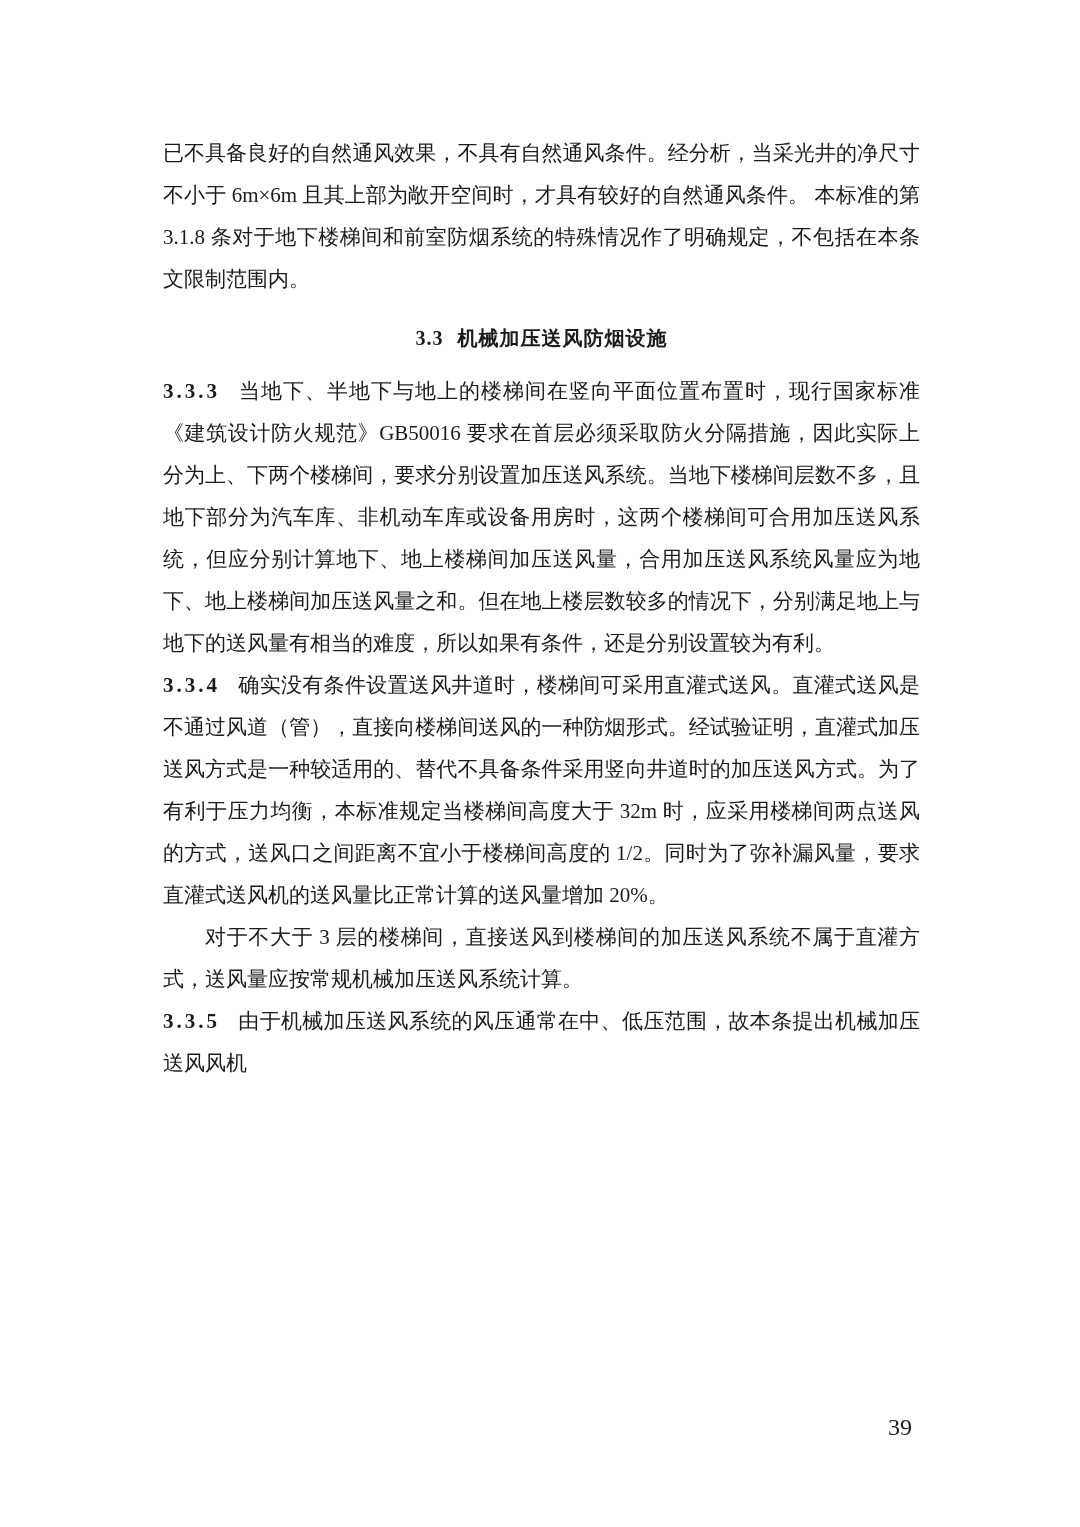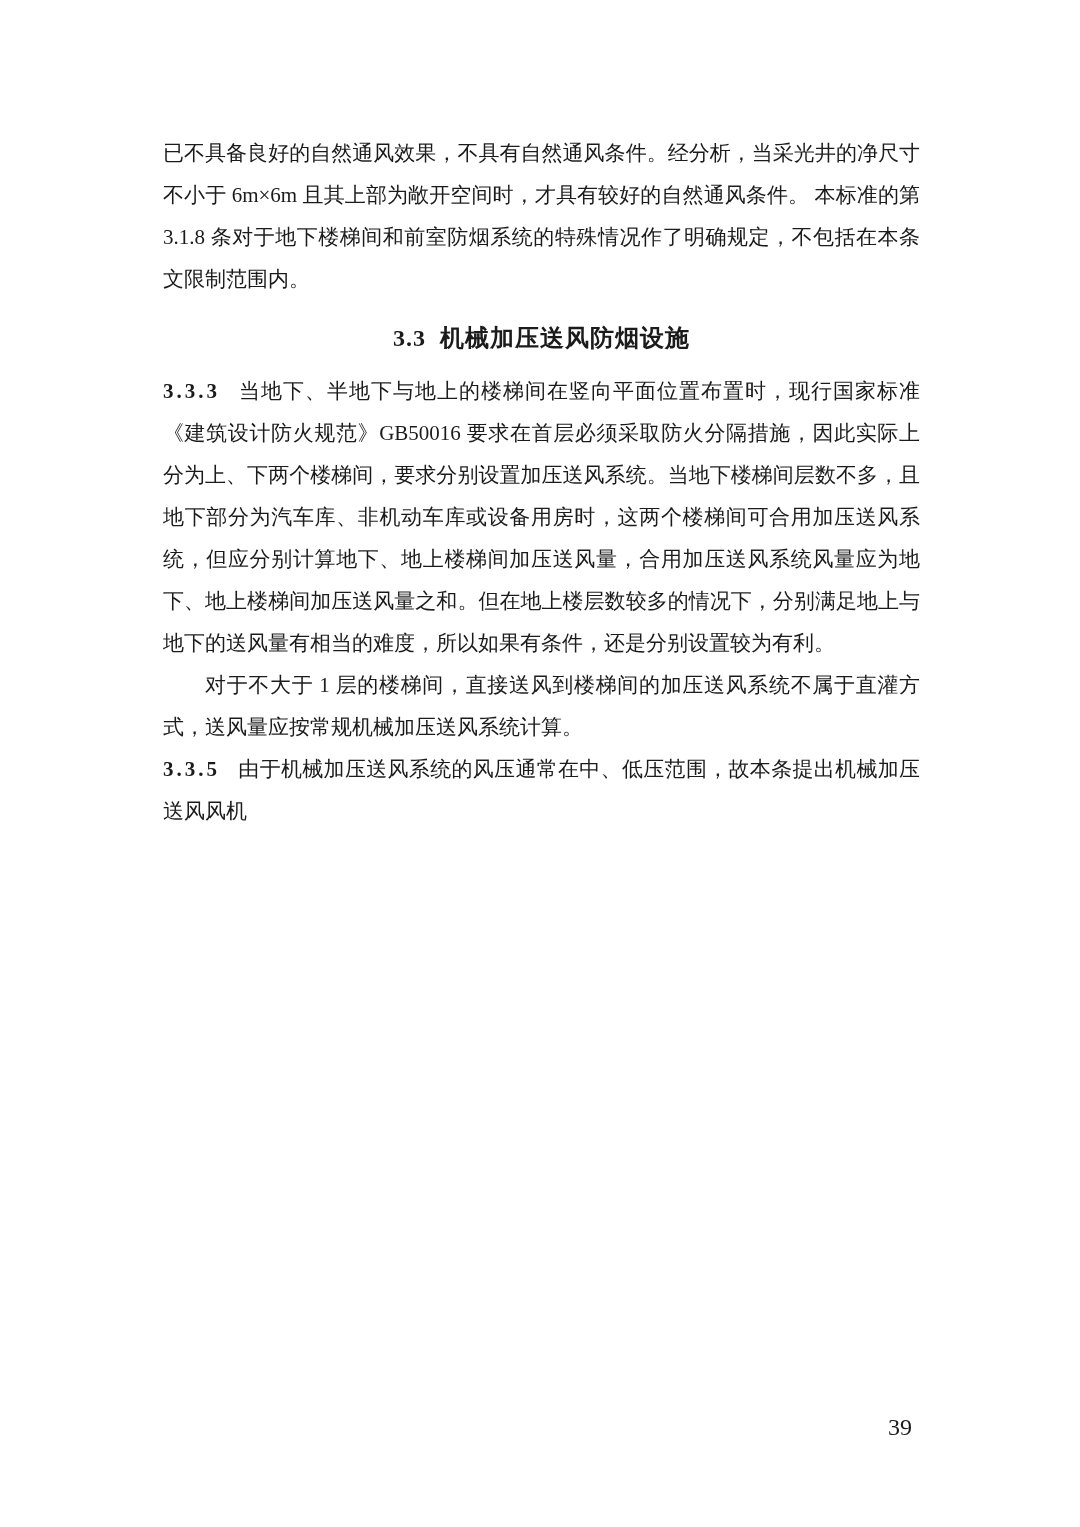--- a/index.html
+++ b/index.html
@@ -26,21 +26,21 @@
     text-align: justify;
     text-align-last: left;
   }
   .para {
     margin: 0;
   }
   .indent {
     text-indent: 2em;
   }
   .heading {
-    font-size: 24px;
+    font-size: 20px;
     font-weight: bold;
     text-align: center;
     text-align-last: center;
     line-height: 44px;
     margin: 16px 0 10px 0;
     letter-spacing: 1px;
   }
   .heading .h-num {
     margin-right: 14px;
     letter-spacing: 1px;
@@ -66,22 +66,23 @@
 <div class="page">
   <div class="content">
 
     <p class="para">已不具备良好的自然通风效果，不具有自然通风条件。经分析，当采光井的净尺寸不小于 6m×6m 且其上部为敞开空间时，才具有较好的自然通风条件。 本标准的第 3.1.8 条对于地下楼梯间和前室防烟系统的特殊情况作了明确规定，不包括在本条文限制范围内。</p>
 
     <h2 class="heading"><span class="h-num">3.3</span><span>机械加压送风防烟设施</span></h2>
 
 
     <p class="para"><span class="clause-num gap-lg">3.3.3</span><span>当地下、半地下与地上的楼梯间在竖向平面位置布置时，现行国家标准《建筑设计防火规范》GB50016 要求在首层必须采取防火分隔措施，因此实际上分为上、下两个楼梯间，要求分别设置加压送风系统。当地下楼梯间层数不多，且地下部分为汽车库、非机动车库或设备用房时，这两个楼梯间可合用加压送风系统，但应分别计算地下、地上楼梯间加压送风量，合用加压送风系统风量应为地下、地上楼梯间加压送风量之和。但在地上楼层数较多的情况下，分别满足地上与地下的送风量有相当的难度，所以如果有条件，还是分别设置较为有利。</span></p>
 
+    <p class="para"><span class="clause-num gap-lg">3.3.4</span><span>确实没有条件设置送风井道时，楼梯间可采用直灌式送风。直灌式送风是不通过风道（管），直接向楼梯间送风的一种防烟形式。经试验证明，直灌式加压送风方式是一种较适用的、替代不具备条件采用竖向井道时的加压送风方式。为了有利于压力均衡，本标准规定当楼梯间高度大于 32m 时，应采用楼梯间两点送风的方式，送风口之间距离不宜小于楼梯间高度的 1/2。同时为了弥补漏风量，要求直灌式送风机的送风量比正常计算的送风量增加 20%。</span></p>
 
 
-    <p class="para indent">对于不大于 1 层的楼梯间，直接送风到楼梯间的加压送风系统不属于直灌方式，送风量应按常规机械加压送风系统计算。</p>
+    <p class="para indent">对于不大于 3 层的楼梯间，直接送风到楼梯间的加压送风系统不属于直灌方式，送风量应按常规机械加压送风系统计算。</p>
 
     <p class="para"><span class="clause-num gap-lg">3.3.5</span><span>由于机械加压送风系统的风压通常在中、低压范围，故本条提出机械加压送风风机</span></p>
 
   </div>
 
   <div class="page-number">39</div>
 </div>
 
 </body></html>

